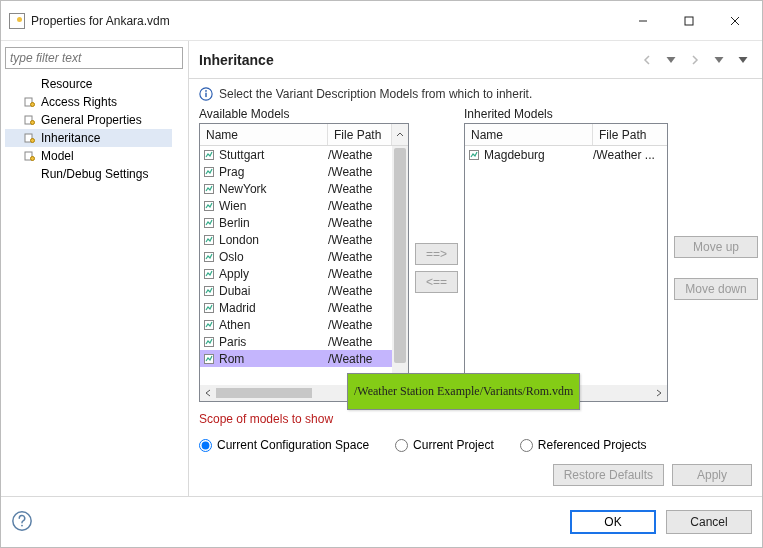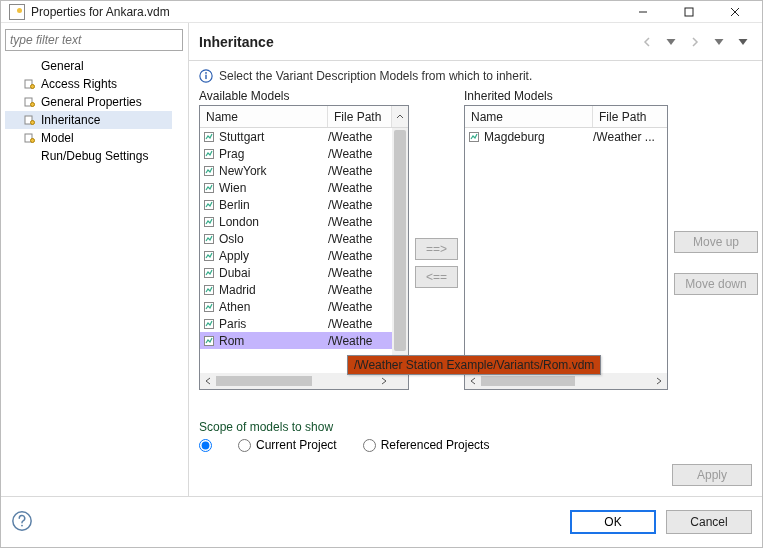--- a/index.html
+++ b/index.html
@@ -1,18 +1,18 @@
 <!DOCTYPE html>
 <html><head>
 <meta charset="utf-8">
 <style>
   * { box-sizing: border-box; font-family: "Segoe UI", Tahoma, sans-serif; font-size: 12px; }
   html,body { margin:0; padding:0; background:#fff; }
   .window { width:763px; height:548px; border:1px solid #bcbcbc; display:flex; flex-direction:column; background:#fff; }
-  .titlebar { height:22px; display:flex; align-items:center; padding:0 4px 0 8px; border-bottom:1px solid #e5e5e5; }
+  .titlebar { height:40px; display:flex; align-items:center; padding:0 4px 0 8px; border-bottom:1px solid #e5e5e5; }
   .titlebar .icon-box { width:16px; height:16px; border:1px solid #888; background:#fff; margin-right:6px; position:relative; }
   .titlebar .icon-box::after { content:""; position:absolute; left:7px; top:3px; width:5px; height:5px; background:#f0c040; border-radius:50%; }
   .titlebar .title { flex:1; color:#222; }
   .winbtns { display:flex; }
   .winbtn { width:46px; height:28px; display:flex; align-items:center; justify-content:center; }
   .winbtn svg { width:10px; height:10px; stroke:#222; fill:none; stroke-width:1; }
   .body { flex:1; display:flex; min-height:0; }
   .sidebar { width:188px; border-right:1px solid #d9d9d9; padding:6px 16px 6px 4px; display:flex; flex-direction:column; }
   .filter-input { width:178px; height:22px; border:1px solid #a9a9a9; padding:2px 4px; color:#7a7a7a; font-style:italic; background:#fff; }
   .tree { margin-top:6px; }
@@ -53,23 +53,23 @@
   .hscroll { position:absolute; left:0; right:16px; bottom:0; height:16px; background:#f0f0f0; display:flex; align-items:center; }
   .hscroll .harrow { width:16px; height:16px; display:flex; align-items:center; justify-content:center; }
   .hscroll .htrack { flex:1; position:relative; height:12px; }
   .hscroll .hthumb { position:absolute; top:1px; bottom:1px; left:0; width:60%; background:#c7c7c7; }
   .corner { position:absolute; right:0; bottom:0; width:16px; height:16px; background:#f0f0f0; }
   .mid-btns { display:flex; flex-direction:column; justify-content:center; gap:6px; width:44px; align-items:center; padding-top:26px; }
   .btn { height:22px; min-width:40px; border:1px solid #adadad; background:#e8e8e8; color:#606060; display:flex; align-items:center; justify-content:center; padding:0 10px; cursor:default; }
   .btn.disabled { color:#9b9b9b; }
   .right-btns { display:flex; flex-direction:column; gap:20px; justify-content:center; padding-top:26px; width:90px; align-items:stretch;text-align:right; }
   .right-btns .btn { min-width:84px; }
-  .tooltip { position:absolute; background:#c2410c; border:1px solid #828790; padding:2px 6px; color:#222; box-shadow:1px 1px 2px rgba(0,0,0,.15); white-space:nowrap; z-index:50; }
+  .tooltip { position:absolute; background:#84cc16; border:1px solid #828790; padding:10px 6px; color:#222; box-shadow:1px 1px 2px rgba(0,0,0,.15); white-space:nowrap; z-index:50;font-family:Liberation Serif, serif; }
   .scope { margin-top:10px; }
-  .scope-title { color:#14532d; margin-bottom:4px; }
+  .scope-title { color:#b91c1c; margin-bottom:12px; }
   .radios { display:flex; gap:26px; align-items:center; }
   .radio { display:flex; align-items:center; gap:5px; }
   .radio input { margin:0; }
   .lower-actions { display:flex; justify-content:flex-end; gap:8px; margin-top:12px; }
   .lower-actions .btn { min-width:104px; }
   .footer { height:51px; border-top:1px solid #d9d9d9; display:flex; align-items:center; padding:0 10px; gap:10px; }
   .footer-spacer { flex:1; }
   .btn-primary { background:#fff; border:2px solid #1a73e8; color:#000; }
   .btn-primary, .btn-secondary { height:24px; min-width:86px; display:flex; align-items:center; justify-content:center; }
   .btn-secondary { background:#e8e8e8; border:1px solid #adadad; color:#222; }
@@ -101,21 +101,21 @@
         </div>
     </div>
   </div>
 
   <div class="body">
     <div class="sidebar">
       <input class="filter-input" placeholder="type filter text" style="">
       <div class="tree" id="tree">
           <div class="tree-item">
             <span class="ticon"></span>
-            <span>General</span>
+            <span>Resource</span>
           </div>
           <div class="tree-item">
             <span class="ticon">
               <svg viewBox="0 0 12 12">
                 <rect x="1" y="2" width="7" height="8" fill="#fff" stroke="#888"></rect>
                 <circle cx="8.5" cy="8.5" r="2" fill="#f0c040" stroke="#b08000"></circle>
               </svg>
             </span>
             <span>Access Rights</span>
           </div>
@@ -413,33 +413,35 @@
           </div>
 
           <div class="tooltip" style="left:148px; top:266px;">/Weather Station Example/Variants/Rom.vdm</div>
         </div>
 
         <div class="scope">
           <div class="scope-title">Scope of models to show</div>
           <div class="radios" id="radios">
               <label class="radio">
                 <input type="radio" name="scope" checked="" style="">
+                <span>Current Configuration Space</span>
               </label>
               <label class="radio">
                 <input type="radio" name="scope" style="">
                 <span>Current Project</span>
               </label>
               <label class="radio">
                 <input type="radio" name="scope" style="">
                 <span>Referenced Projects</span>
               </label>
             </div>
         </div>
 
         <div class="lower-actions">
+          <div class="btn disabled">Restore Defaults</div>
           <div class="btn disabled" style="min-width:80px">Apply</div>
         </div>
       </div>
     </div>
   </div>
 
   <div class="footer">
     <div class="help-btn">
       <svg viewBox="0 0 24 24">
           <circle cx="12" cy="12" r="10" fill="none" stroke="#5a7fa6" stroke-width="1.6"></circle>

